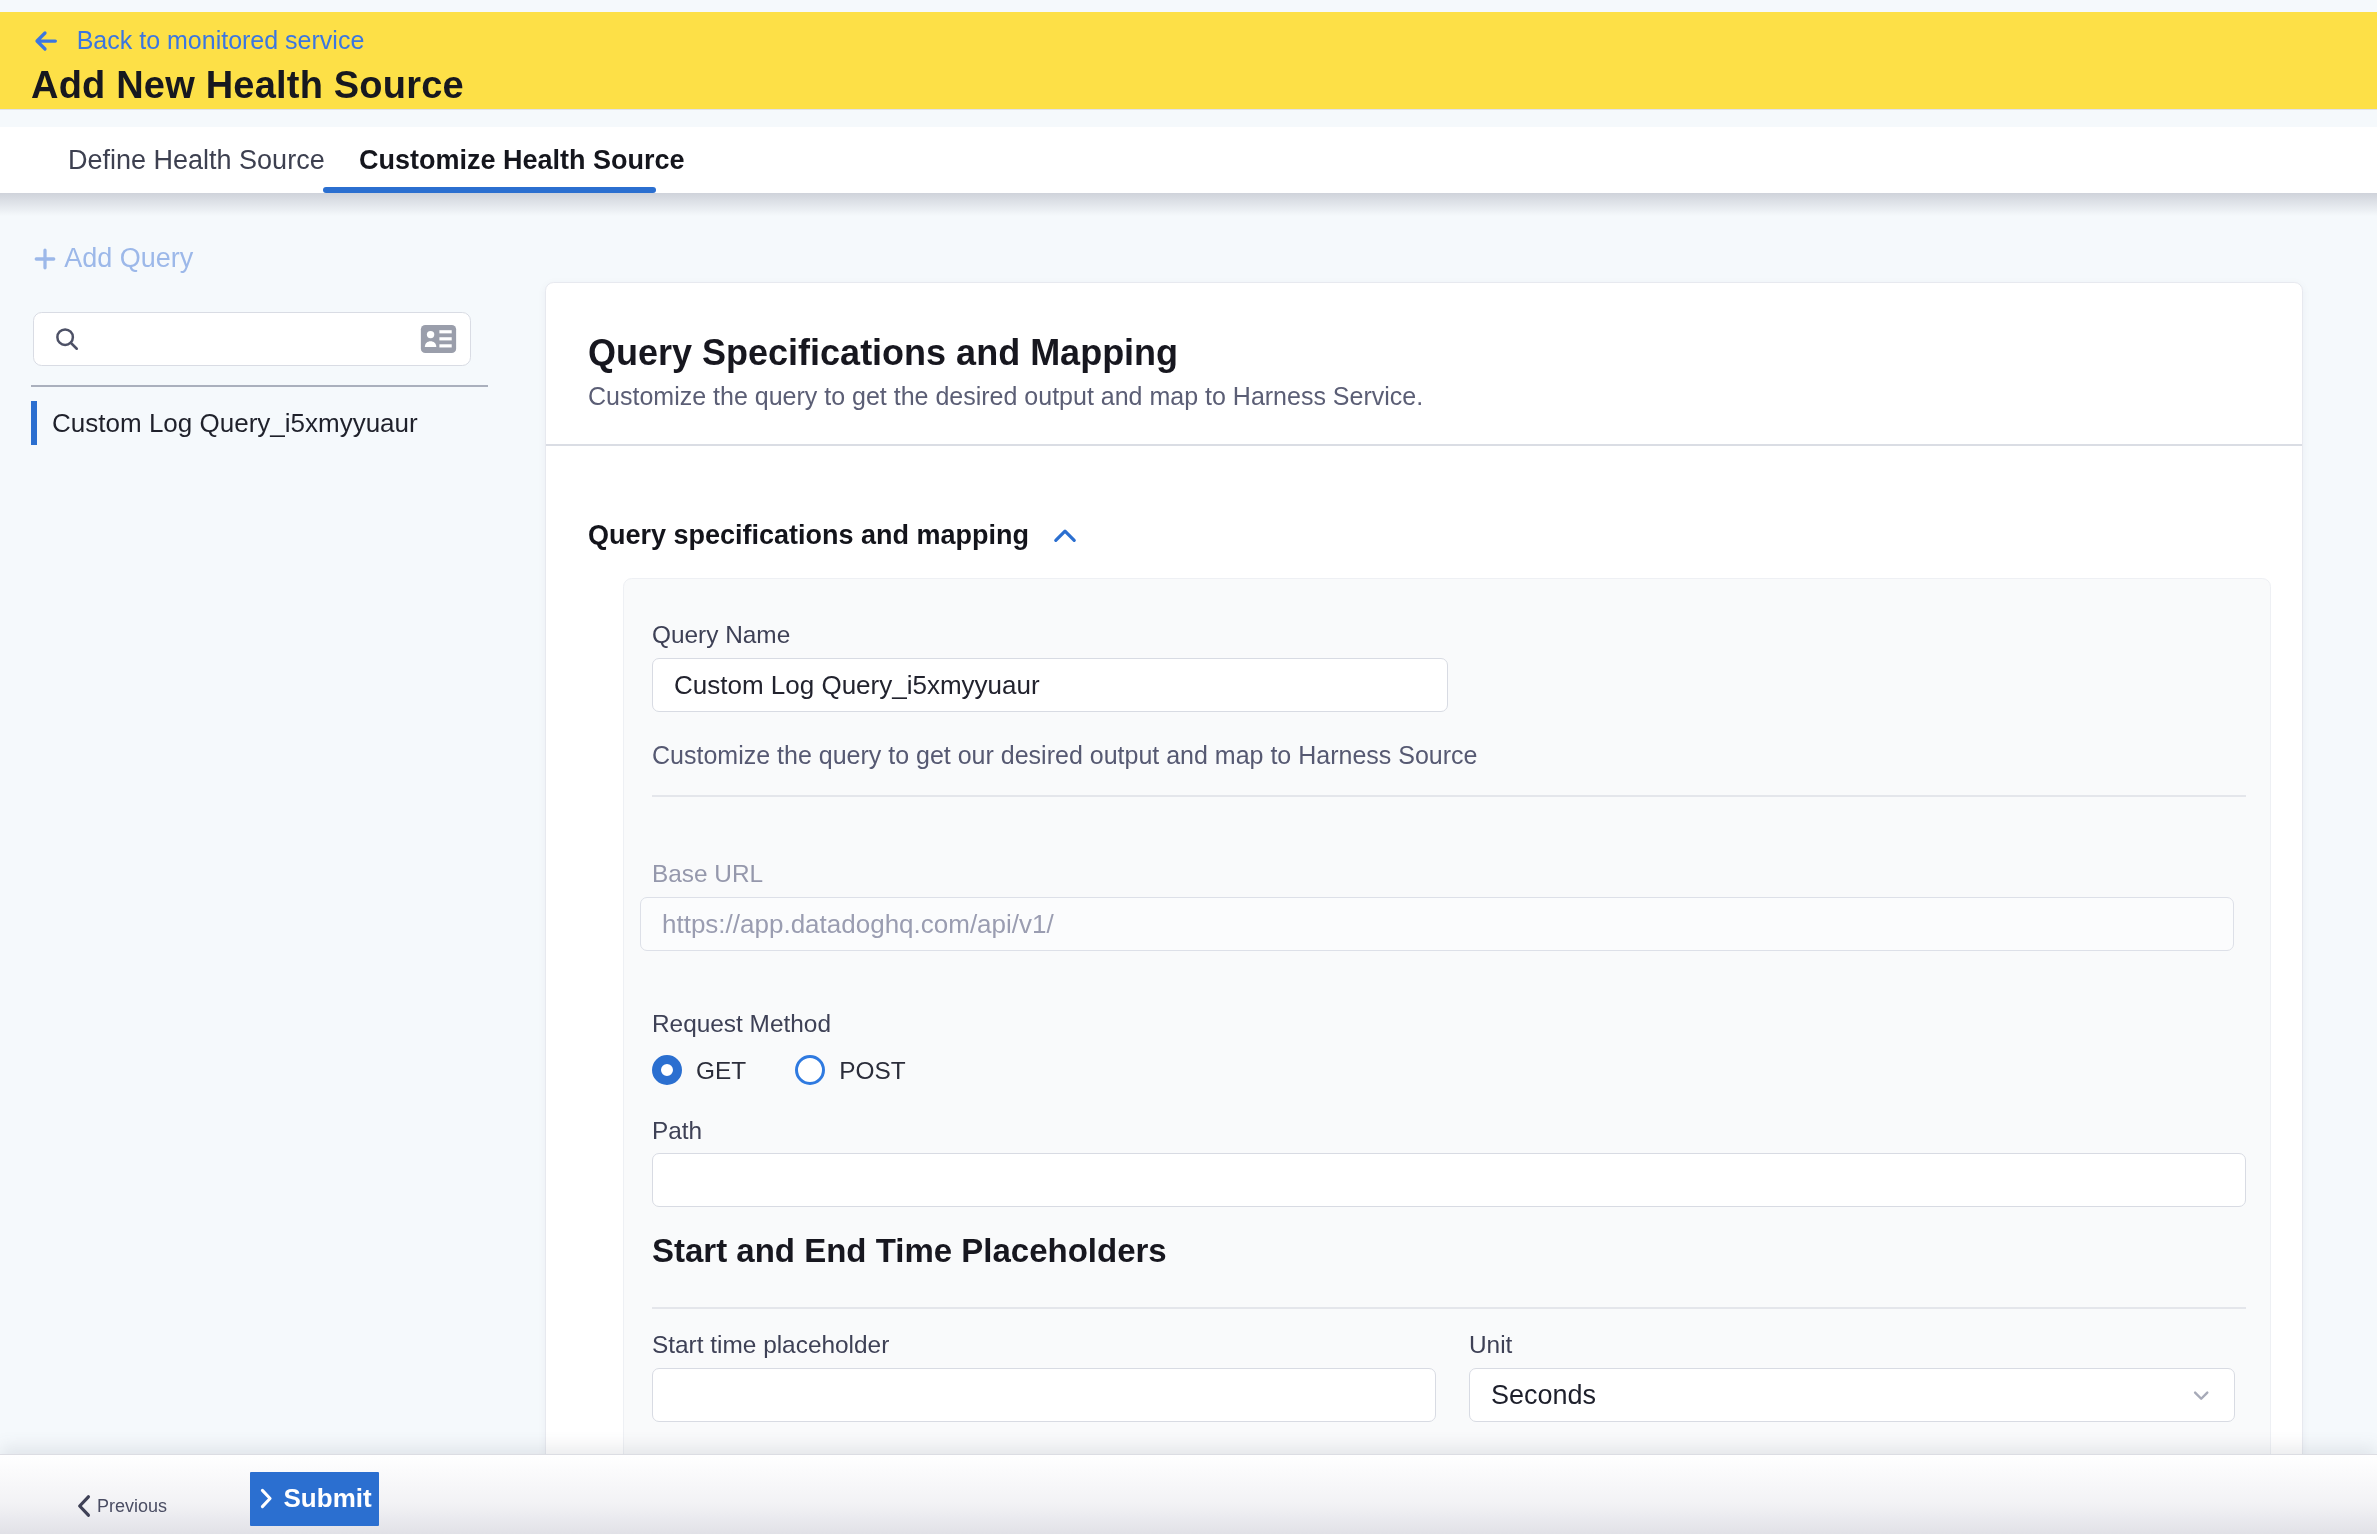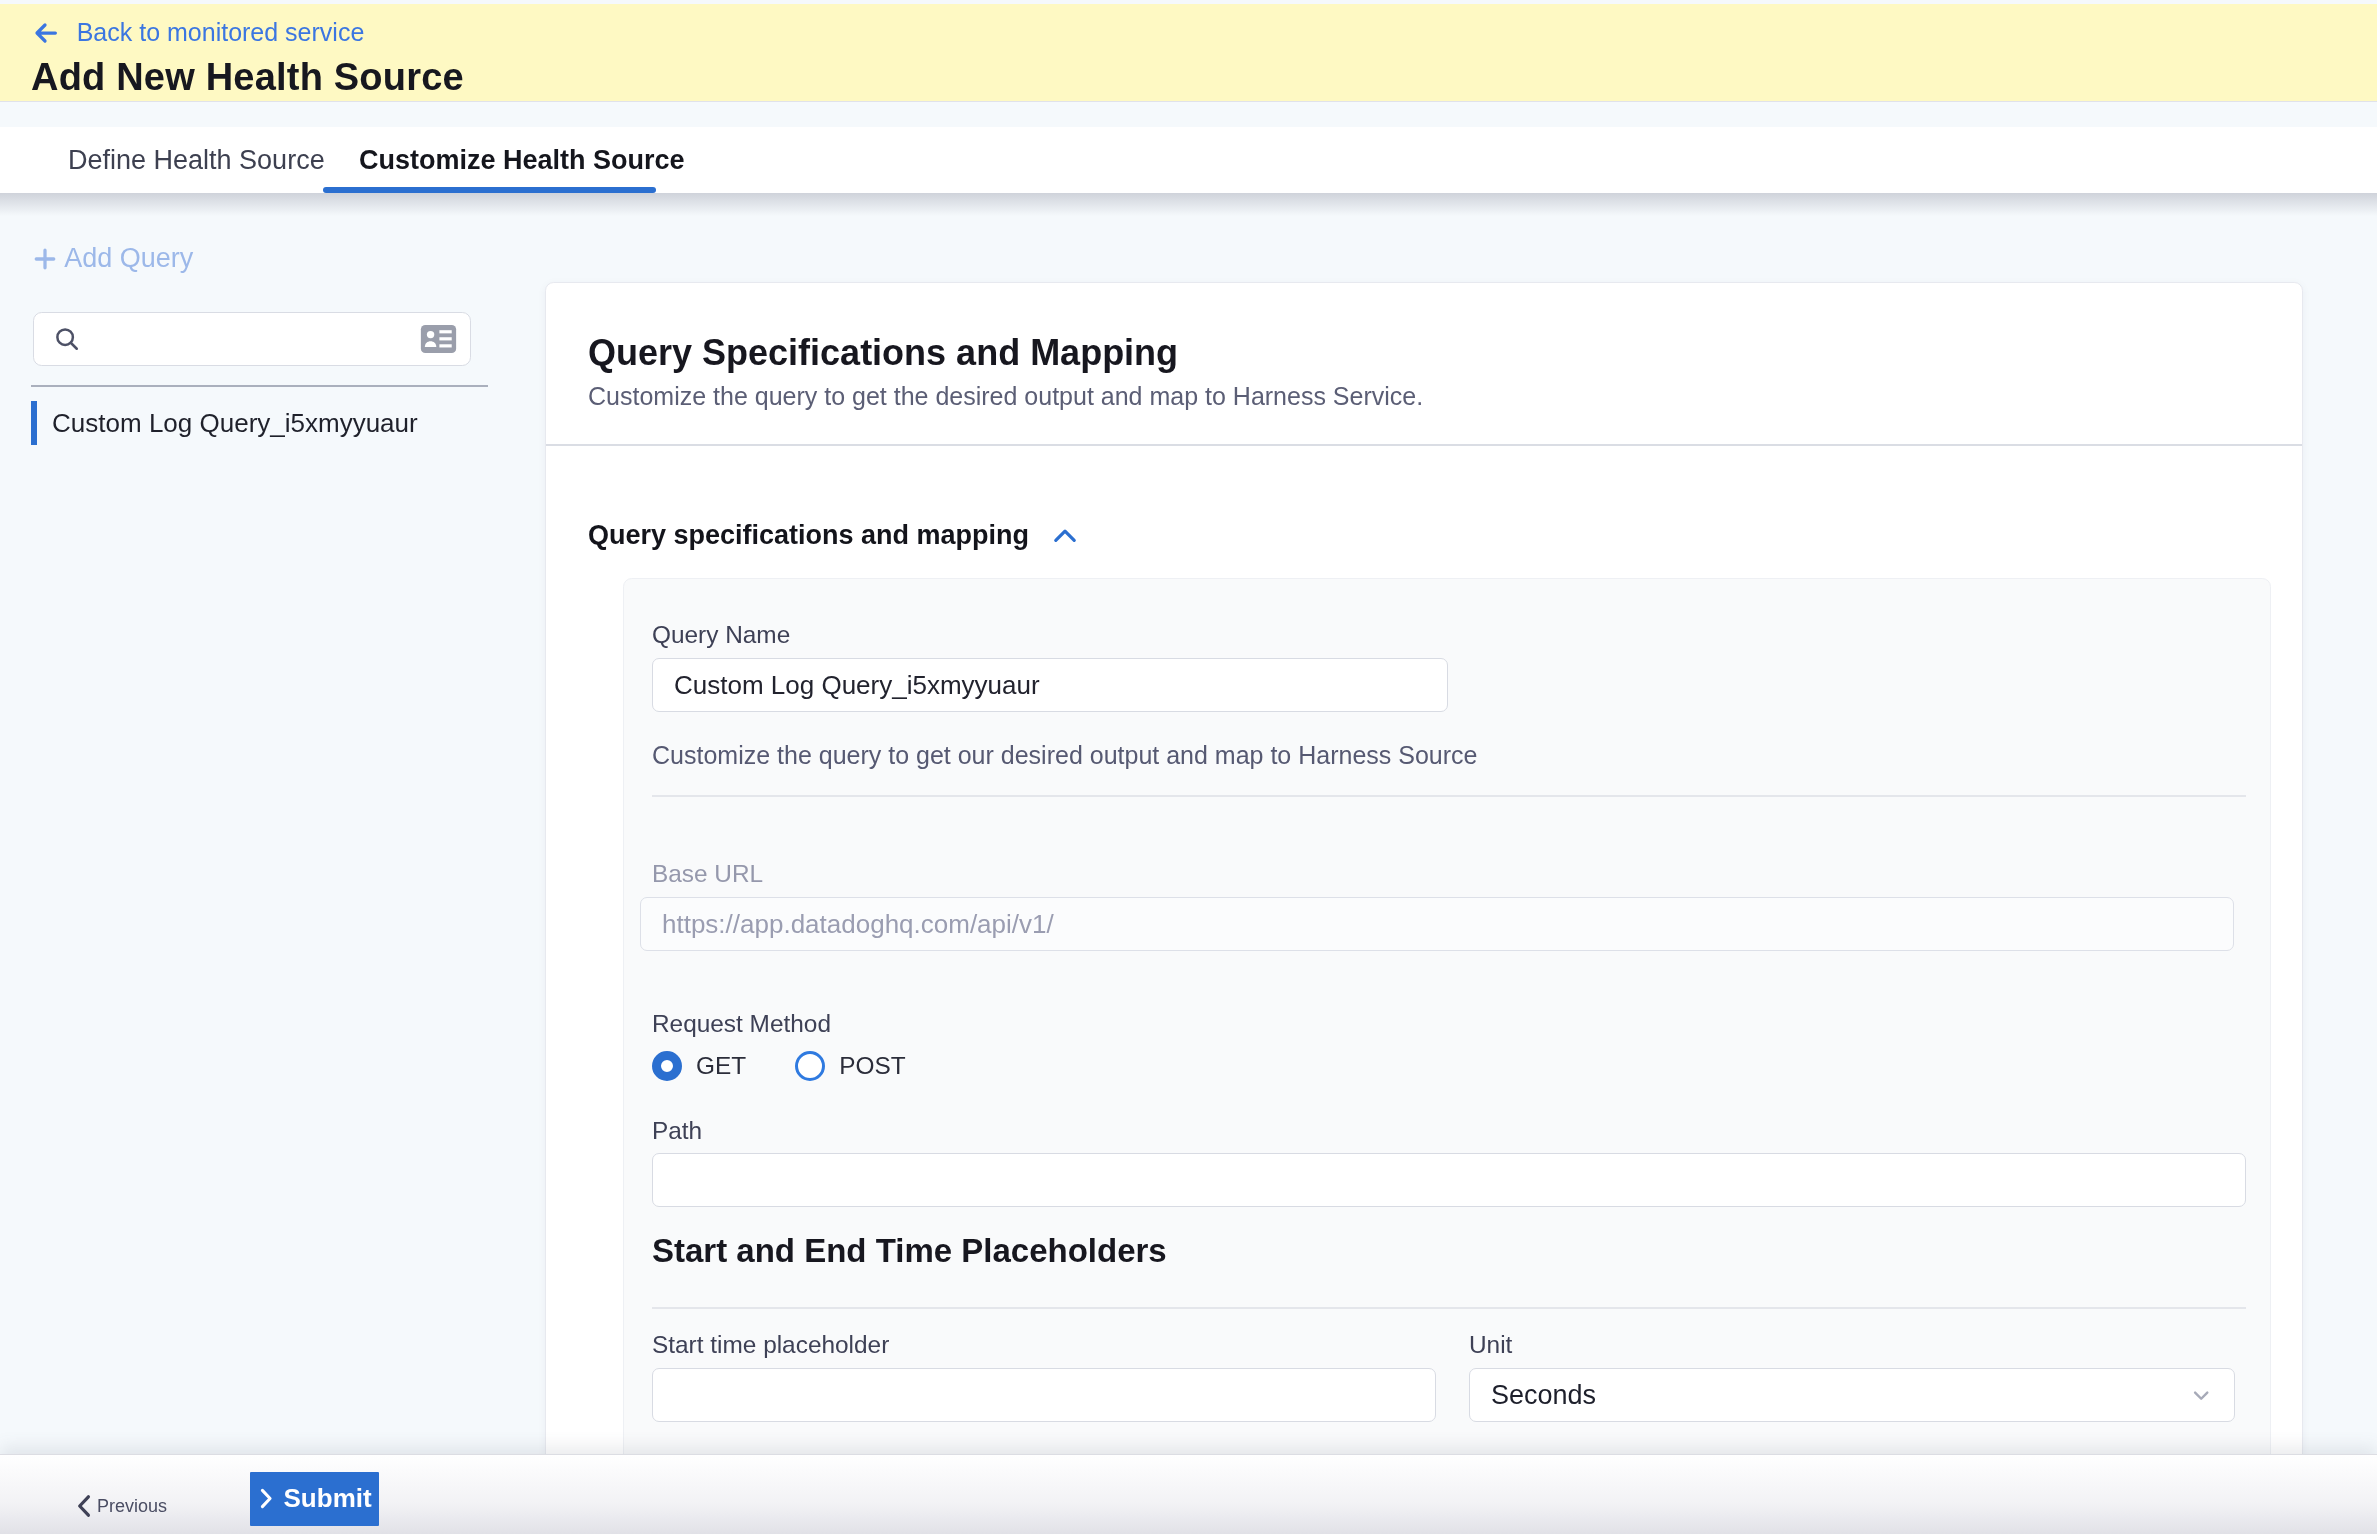--- a/index.html
+++ b/index.html
@@ -4,22 +4,22 @@
 <style>
   * { margin:0; padding:0; box-sizing:border-box; }
   html,body { background:#ffffff; }
   body { font-family:"Liberation Sans", sans-serif; }
   #screen {
     position:relative; width:2377px; height:1534px;
     background:#f5f9fc; overflow:hidden;
   }
   
   .header {
-    position:absolute; left:0; top:4px; width:2377px; height:98px;
-    background:#fef9c3; border-bottom:1.7px solid #e0e2ea; z-index:4;
+    position:absolute; left:0; top:12px; width:2377px; height:98px;
+    background:#fde047; border-bottom:1.7px solid #e0e2ea; z-index:4;
   }
   .back-link {
     position:absolute; left:31px; top:12.2px; height:33px;
     display:flex; align-items:center; gap:15.7px;
     color:#3b76e1; font-size:25px; font-weight:500; cursor:pointer;
   }
   .page-title {
     position:absolute; left:31px; top:52px;
     font-size:38px; font-weight:700; color:#17181f; letter-spacing:0.2px;
   }
@@ -87,21 +87,21 @@
   .f-label { position:absolute; font-size:24.4px; font-weight:500; color:#3e4156; }
   .f-label.dim { color:#9598ac; font-weight:400; }
   .t-input {
     position:absolute; border:1.7px solid #d8dbe3; border-radius:7px; background:#ffffff;
     font-size:26px; color:#22232e; padding:0 21px; outline:none;
     font-family:"Liberation Sans", sans-serif;
   }
   .t-input::placeholder { color:#9a9db1; }
   .t-input:disabled { background:#fbfcfd; border-color:#dde0e8; }
   .p-divider { position:absolute; height:1.7px; background:#e4e6eb; }
-  .radio-row { position:absolute; left:28px; top:468px; height:38px; display:flex; align-items:center; }
+  .radio-row { position:absolute; left:28px; top:468px; height:38px; display:flex; align-items:flex-end; }
   .radio { width:30px; height:30px; border-radius:50%; background:#ffffff; cursor:pointer; }
   .radio.sel { border:9.6px solid #2b6fd0; }
   .radio.unsel { border:3.5px solid #2f7ae0; }
   .radio-label { font-size:24.4px; color:#2b2d3a; margin-left:14px; cursor:pointer; }
   .gap56 { width:49px; }
   .sub-h3 { position:absolute; left:28px; top:653px; font-size:33px; font-weight:700; color:#17171f; }
   .select-box {
     position:absolute; left:845px; top:789px; width:766px; height:54px;
     background:#ffffff; border:1.7px solid #d8dbe3; border-radius:7px;
     display:flex; align-items:center; padding:0 21px; cursor:pointer;

